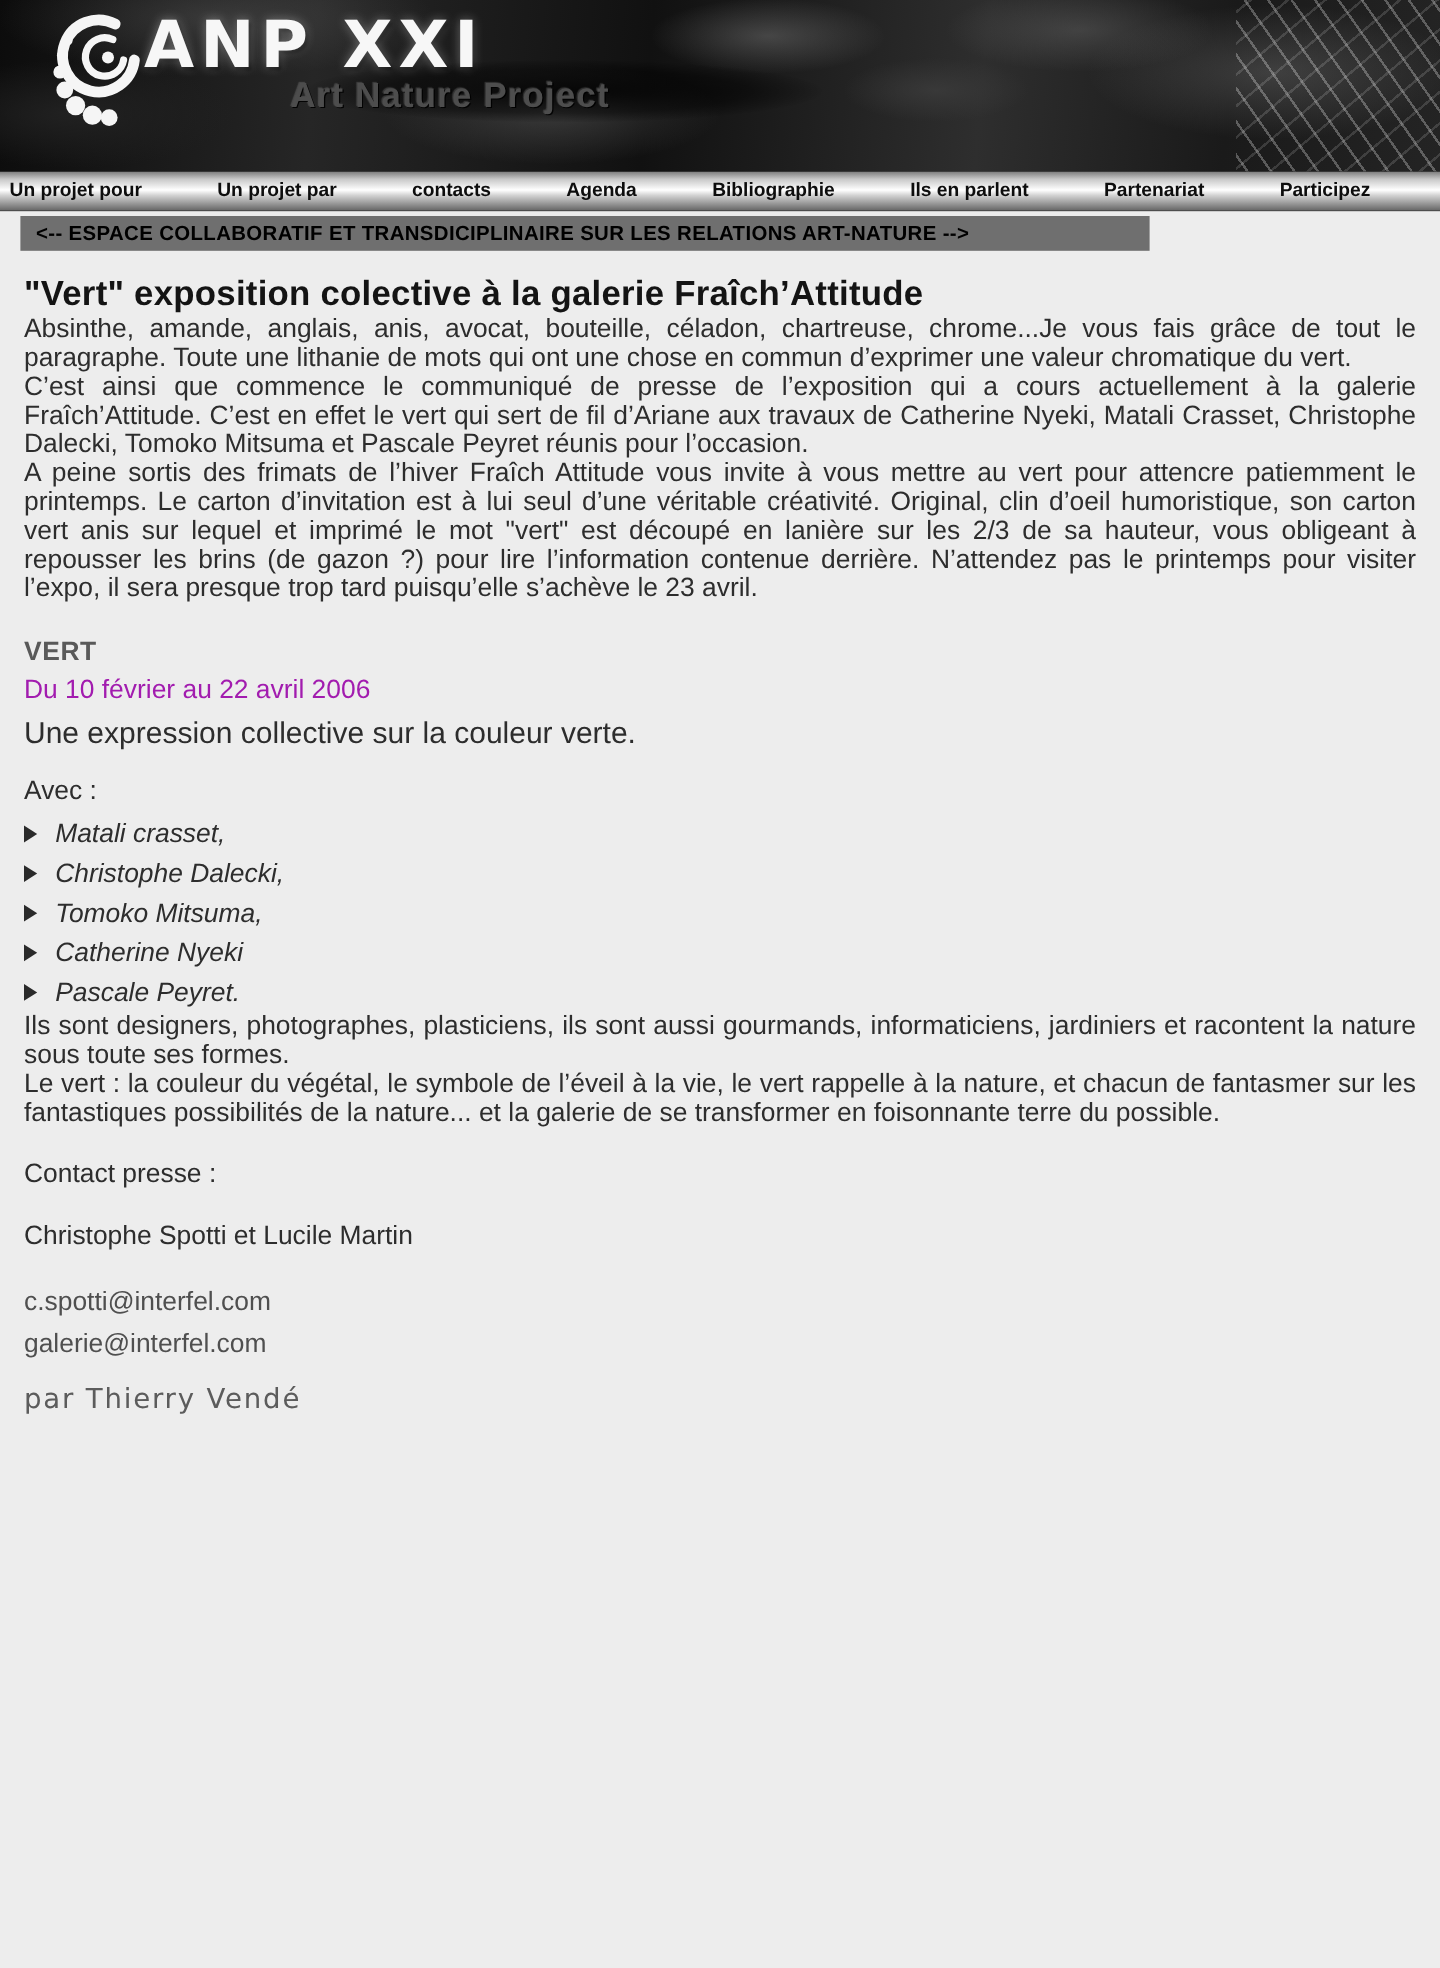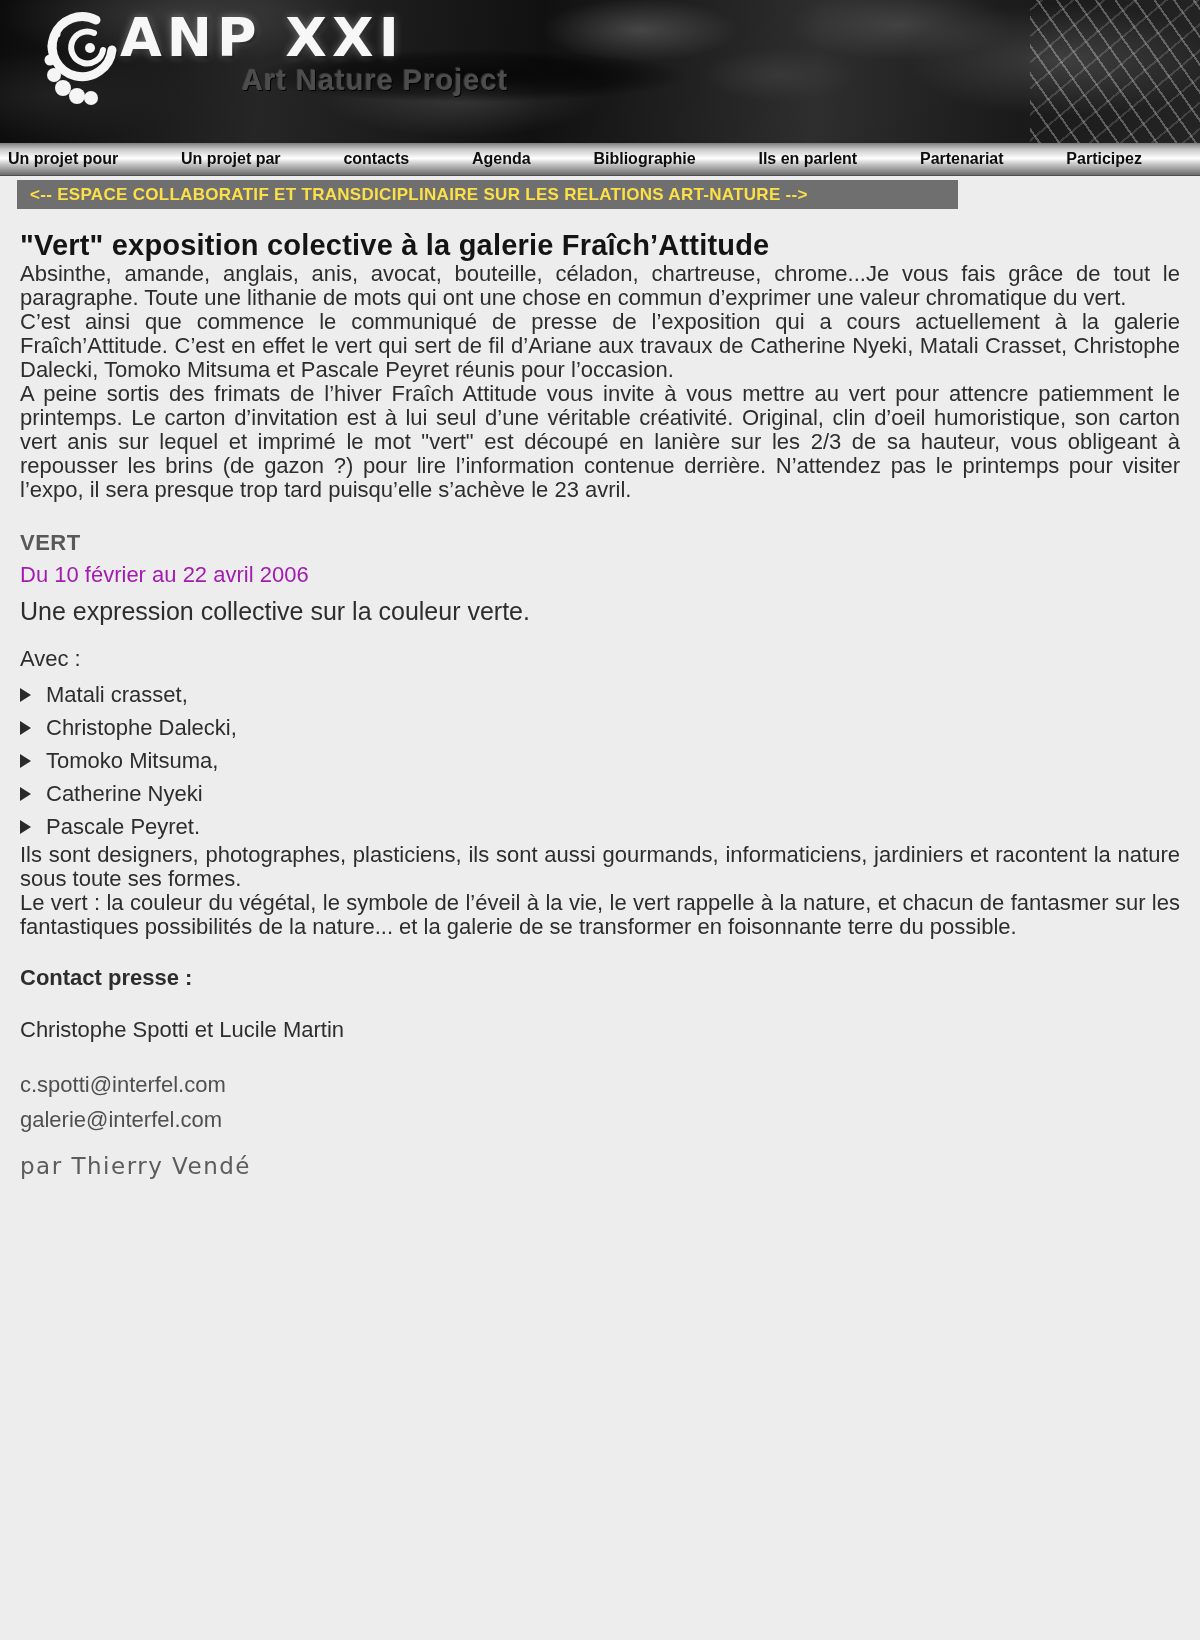--- a/index.html
+++ b/index.html
@@ -46,39 +46,39 @@
     padding:0 58px 0 8px;
     background:linear-gradient(to bottom,#7d7d7d 0%,#c9c9c9 20%,#ffffff 48%,#d2d2d2 62%,#6a6a6a 100%);
     border-bottom:1px solid #4e4e4e;
   }
   .nav a{font-weight:bold;font-size:16px;color:#0d0d0d;text-decoration:none;white-space:nowrap;cursor:pointer;}
   
   .banner{
     margin:4px 0 0 17px;width:941px;height:29px;background:#6f6f6f;
     display:flex;align-items:center;padding-left:13px;box-sizing:border-box;
   }
-  .banner span{color:#fde047;font-weight:bold;font-size:17px;letter-spacing:.3px;white-space:nowrap;}
+  .banner span{color:#000000;font-weight:bold;font-size:17px;letter-spacing:.3px;white-space:nowrap;}
   
   .content{padding:0 20px;}
   h1.title{margin:20px 0 0 0;font-size:29px;font-weight:bold;color:#141414;letter-spacing:.2px;}
   p.body{font-size:22px;line-height:24px;color:#2d2d2d;text-align:justify;margin:0;}
   .p1{margin-top:18px;}
   .p2{margin-top:20px;}
   .p3{margin-top:24px;}
   .vert-head{margin-top:28px;font-size:22px;font-weight:bold;color:#595959;letter-spacing:.5px;}
   .dates{margin-top:6px;font-size:22px;color:#a21caf;}
   .descr{margin-top:9px;font-size:25px;color:#2d2d2d;}
   .avec{margin-top:20px;font-size:22px;color:#2d2d2d;}
-  .artists{margin-top:6px;}
+  .artists{margin-top:6px;font-style:italic;}
   .artist-row{display:flex;align-items:center;height:33px;}
   .tri{width:0;height:0;border-left:11px solid #2a2a2a;border-top:7px solid transparent;border-bottom:7px solid transparent;margin-right:15px;flex:0 0 auto;}
   .artist-row span.name{font-size:22px;color:#2d2d2d;}
   .p4{margin-top:16px;}
   .p5{margin-top:26px;}
-  .contact-label{margin-top:26px;font-size:22px;color:#2d2d2d;font-weight:bold;}
+  .contact-label{margin-top:26px;font-size:22px;color:#2d2d2d;}
   .contact-names{margin-top:26px;font-size:22px;color:#2d2d2d;}
   .emails{margin-top:24px;}
   .emails div{font-size:22px;line-height:35px;color:#4f4f4f;}
   .byline{margin-top:16px;font-family:"DejaVu Sans", sans-serif;font-size:23px;color:#5c5c5c;letter-spacing:1.5px;}
 </style>
 </head>
 <body>
 
 <div class="header">
   <div class="header-streaks"></div>

